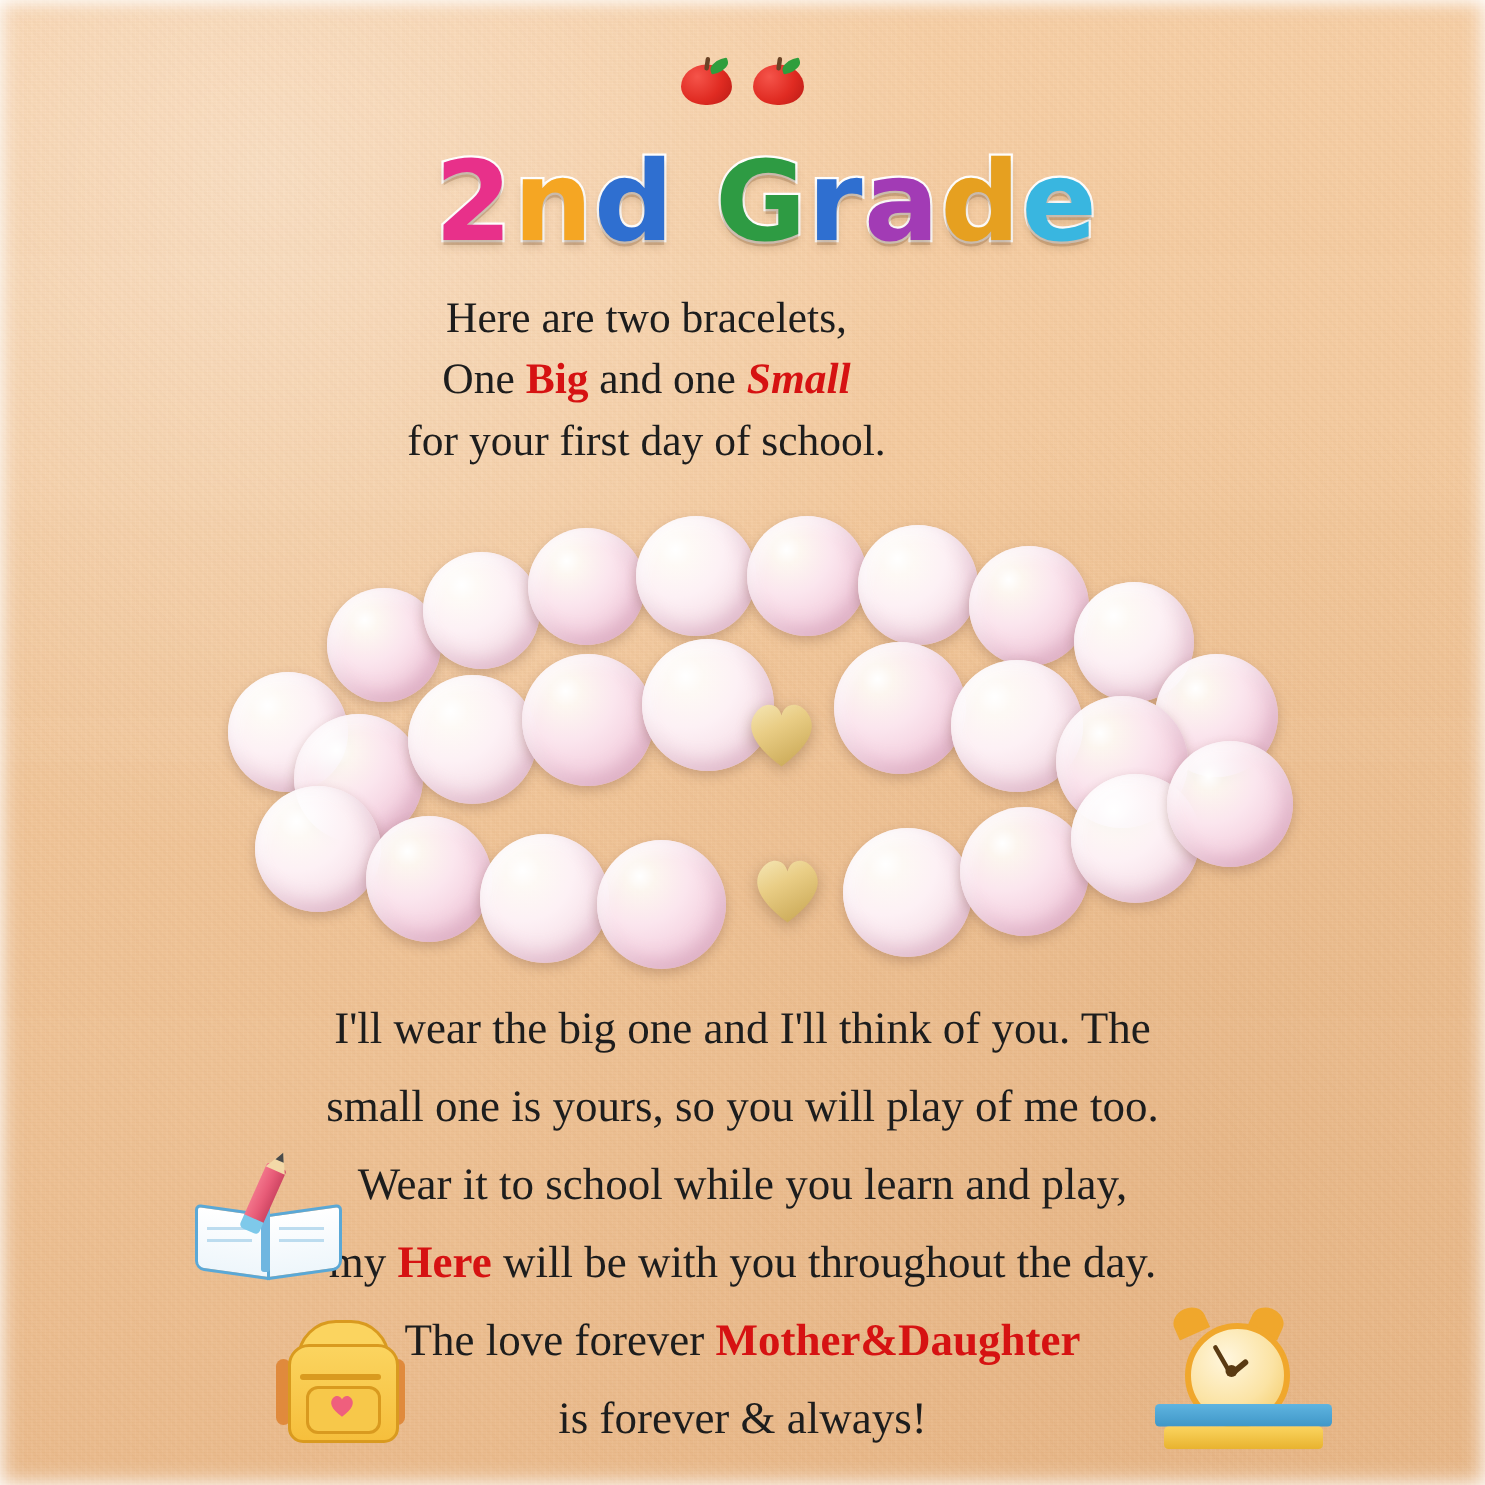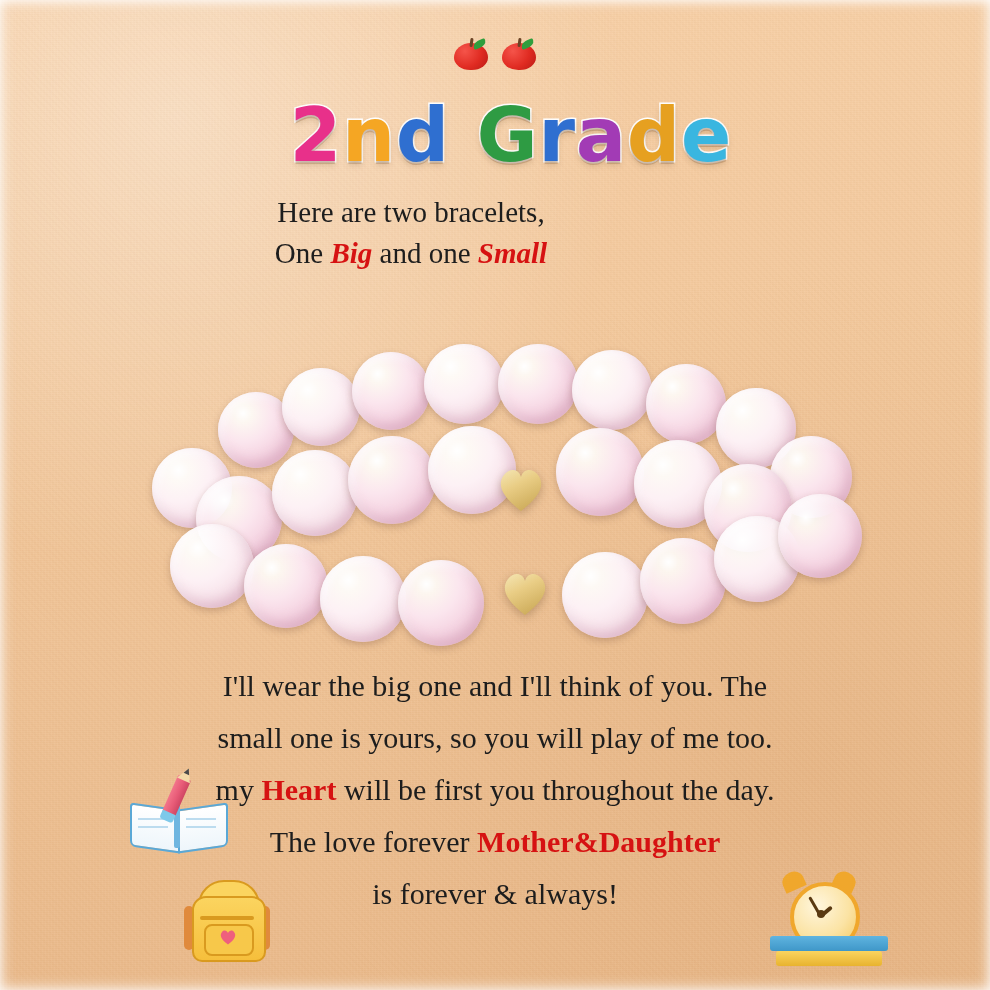--- a/index.html
+++ b/index.html
@@ -119,22 +119,23 @@
   
   #intro {
     position: absolute;
     top: 192px;
     left: 0;
     width: 822px;
     text-align: center;
     color: #1d1d1d;
     font-size: 29px;
     line-height: 41px;
-  }
-  #intro .big { color: #d61212; font-weight: bold; font-style: italic; }
+    padding-left: 20px;
+  }
+  #intro .big { color: #d61212; font-weight: bold; }
   #intro .small { color: #d61212; font-weight: bold; font-style: italic; margin-top: 24px; }
 
   
   #bracelets {
     position: absolute;
     top: 330px;
     left: 0;
     width: 990px;
     height: 320px;
   }
@@ -273,20 +274,21 @@
     </span>
   </div>
 
   <div id="grade-title"><span style="color: rgb(232, 48, 138);">2</span><span style="color: rgb(245, 166, 35);">n</span><span style="color: rgb(47, 111, 208);">d</span><span style="color: rgb(0, 0, 0);"> </span><span style="color: rgb(46, 155, 67);">G</span><span style="color: rgb(47, 111, 208);">r</span><span style="color: rgb(162, 59, 181);">a</span><span style="color: rgb(230, 160, 32);">d</span><span style="color: rgb(57, 182, 224);">e</span></div>
 
   <div id="intro">
     <div>Here are two bracelets,</div>
     <div>
       <span>One </span><span class="big">Big</span><span> and one </span><span class="small">Small</span>
     </div>
+    <div>for your first day of school.</div>
   </div>
 
   <div id="bracelets">
 
     <div class="bead" style="left:218px; top:62px; width:76px; height:76px;"></div>
     <div class="bead pale" style="left:282px; top:38px; width:78px; height:78px;"></div>
     <div class="bead" style="left:352px; top:22px; width:78px; height:78px;"></div>
     <div class="bead pale" style="left:424px; top:14px; width:80px; height:80px;"></div>
     <div class="bead" style="left:498px; top:14px; width:80px; height:80px;"></div>
     <div class="bead pale" style="left:572px; top:20px; width:80px; height:80px;"></div>
@@ -328,22 +330,23 @@
     <div class="heart-charm" style="left:500px; top:240px;">
       <svg viewBox="0 0 50 46" xmlns="http://www.w3.org/2000/svg">
         <path d="M25 45 C5 30 1 18 8 9 C14 1 23 3 25 11 C27 3 36 1 42 9 C49 18 45 30 25 45 Z" fill="url(#gold1)"></path>
       </svg>
     </div>
   </div>
 
   <div id="message">
     <div>I'll wear the big one and I'll think of you. The</div>
     <div>small one is yours, so you will play of me too.</div>
+    <div>Wear it to school while you learn and play,</div>
     <div>
-      <span>my </span><span class="heart-word">Heart</span><span> will be first you throughout the day.</span>
+      <span>my </span><span class="heart-word">Here</span><span> will be with you throughout the day.</span>
     </div>
     <div class="closing">
       <span>The love forever </span><span class="md">Mother&amp;Daughter</span>
     </div>
     <div class="closing">is forever &amp; always!</div>
   </div>
 
   <div class="clip" id="book-pencil">
     <div class="book-left"></div>
     <div class="book-right"></div>

